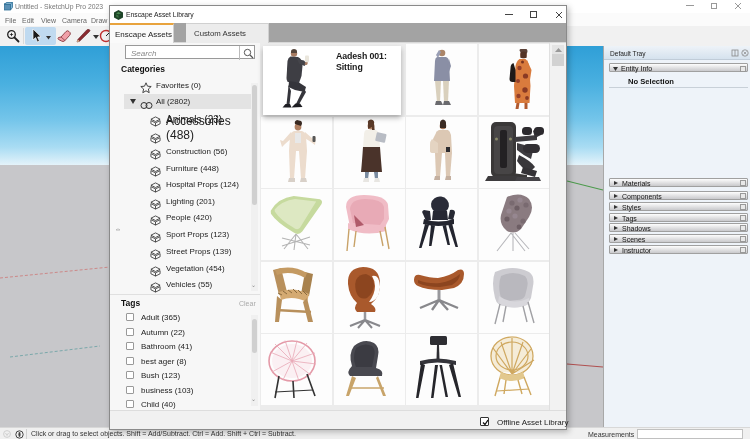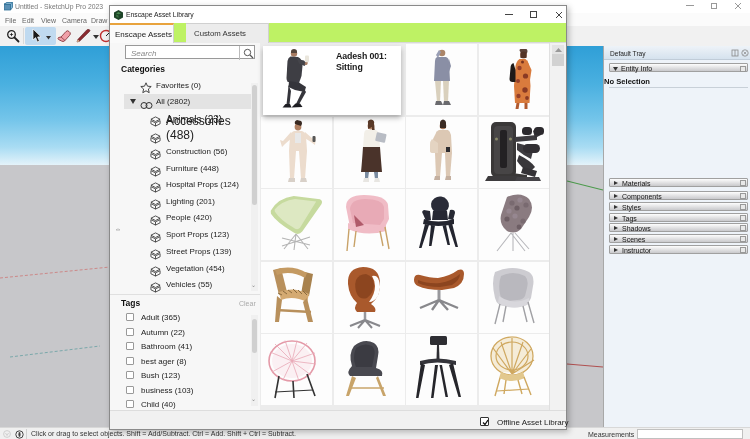--- a/index.html
+++ b/index.html
@@ -112,21 +112,21 @@
         </svg>
   </div>
 
   <div class="abs" style="left:5px;top:17px;width:139px;height:9px;background:linear-gradient(#fdfdfd,#c9c9cc);border:1px solid #a0a0a0;border-radius:1px;">
     <svg class="abs" style="left:3px;top:2.5px;" width="5" height="4" viewBox="0 0 5 4">
           <path d="M0 0 L5 0 L2.5 4 Z" fill="#333"></path>
         </svg>
     <div class="abs" style="left:11px;top:0.5px;font-size:7px;color:#111;">Entity Info</div>
     <div class="abs" style="left:130px;top:1.5px;width:6px;height:6px;background:#e8e8e8;border:1px solid #999;"></div>
   </div>
-  <div class="abs" style="left:0;top:31px;font-size:7.6px;font-weight:bold;color:#111;">No Selection</div>
+  <div class="abs" style="left:24px;top:31px;font-size:7.6px;font-weight:bold;color:#111;">No Selection</div>
   <div class="abs" style="left:5px;top:41px;width:139px;height:1px;background:#c8d0d8;"></div>
 
   <div class="trayrow abs" style="top:132px;">
         <span class="tri"></span>
         <span class="lbl">Materials</span>
         <span class="btn"></span>
       </div>
   <div class="trayrow abs" style="top:145px;">
         <span class="tri"></span>
         <span class="lbl">Components</span>
@@ -174,21 +174,21 @@
       <path d="M2.2 4.6 L4.5 5.4 L4.5 8 L2.2 6.6 Z" fill="#3a7040"></path>
     </svg>
     <div class="abs" style="left:16px;top:5px;font-size:6.8px;color:#222;">Enscape Asset Library</div>
     <div class="abs" style="left:395px;top:8px;width:8px;height:1px;background:#444;"></div>
     <div class="abs" style="left:420px;top:5px;width:7px;height:7px;border:1px solid #444;"></div>
     <svg class="abs" style="left:445px;top:5px;" width="8" height="8" viewBox="0 0 8 8">
           <path d="M1 1 L7 7 M7 1 L1 7" stroke="#444" stroke-width="1"></path>
         </svg>
   </div>
 
-  <div class="abs" style="left:0;top:17px;width:456px;height:20px;background:#bef264;border-bottom:1px solid #d8d8d8;text-align:right;">
+  <div class="abs" style="left:0;top:17px;width:456px;height:20px;background:#a3a3a3;border-bottom:1px solid #d8d8d8;text-align:right;">
     <div class="abs" style="left:0;top:0;width:64px;height:20px;background:#fafafa;border-top:2px solid #e8a33d;border-right:1px solid #d0d0d0;">
       <div class="abs" style="left:5px;top:5px;font-size:8px;color:#222;">Enscape Assets</div>
     </div>
     <div class="abs" style="left:64px;top:0;width:83px;height:20px;background:#ececec;border-right:1px solid #d0d0d0;border-top:1px solid #d0d0d0;margin-left:12px;">
       <div class="abs" style="left:8px;top:5px;font-size:7.8px;color:#333;">Custom Assets</div>
     </div>
   </div>
 
   <div class="abs" id="leftpanel" style="left:0;top:37px;width:150px;height:367px;background:#f7f7f7;">
 

